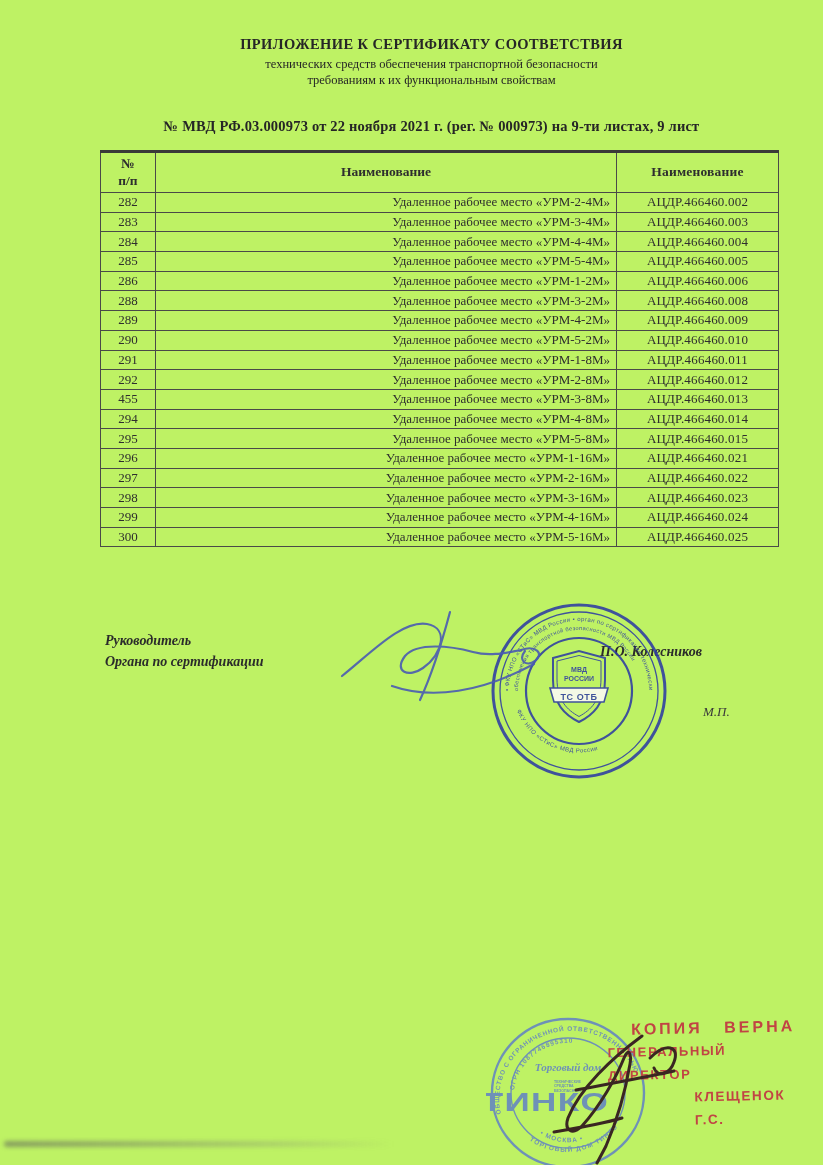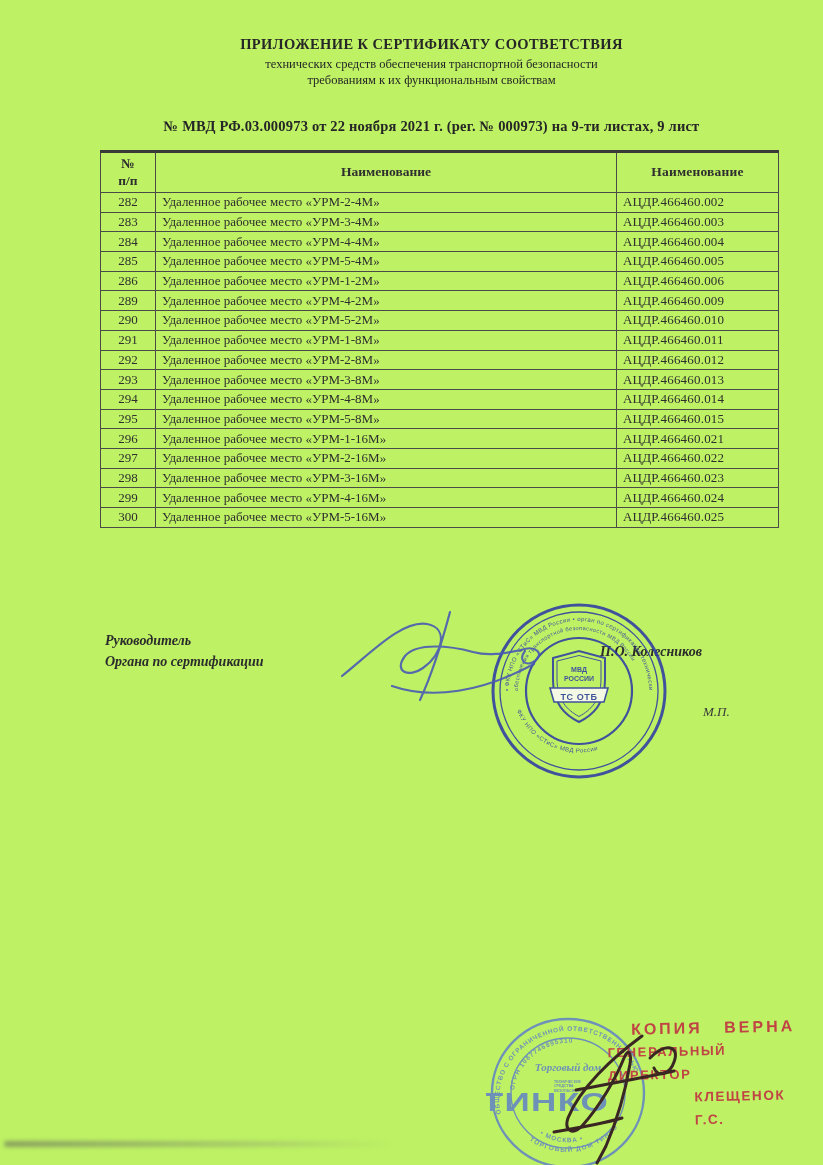--- a/index.html
+++ b/index.html
@@ -24,22 +24,22 @@
     font-size:13px;color:#2e2e2e;
   }
   .cert-table th,.cert-table td{
     border:1.3px solid #4a4a48;
     padding:0 6px;overflow:hidden;white-space:nowrap;
   }
   .cert-table{border-top:3px solid #3a3a38;}
   .cert-table thead th{height:39px;font-size:13.5px;font-weight:bold;text-align:center;vertical-align:middle;line-height:1.25;}
   .cert-table tbody td{height:18.7px;vertical-align:middle;}
   .col-num{width:42px;text-align:center;}
-  .col-name{width:448px;text-align:left;padding-left:9px;}
-  .col-code{width:149px;text-align:left;letter-spacing:.2px;}
+  .col-name{width:448px;text-align:right;padding-left:9px;}
+  .col-code{width:149px;text-align:center;letter-spacing:.2px;}
   
   .role{position:absolute;left:105px;top:630px;font-size:14px;font-weight:bold;font-style:italic;line-height:21px;color:#2b2b2b;}
   .signer-name{position:absolute;left:600px;top:644px;width:165px;text-align:left;font-size:14px;font-weight:bold;font-style:italic;color:#2b2b2b;}
   .seal-mark{position:absolute;left:662px;top:704px;font-size:13px;font-style:italic;color:#3a3a3a;margin-left:41px;}
   .mvd-stamp{position:absolute;left:489px;top:601px;opacity:.88;}
   .blue-signature{position:absolute;left:330px;top:602px;opacity:.9;}
   
   .tinko-stamp{position:absolute;left:486px;top:1011px;opacity:.8;}
   .copy-stamp{
     position:absolute;left:608px;top:1016px;width:210px;
@@ -101,41 +101,46 @@
           <td class="col-num">285</td>
           <td class="col-name">Удаленное рабочее место «УРМ-5-4М»</td>
           <td class="col-code">АЦДР.466460.005</td>
         </tr>
         <tr>
           <td class="col-num">286</td>
           <td class="col-name">Удаленное рабочее место «УРМ-1-2М»</td>
           <td class="col-code">АЦДР.466460.006</td>
         </tr>
         <tr>
+          <td class="col-num">288</td>
+          <td class="col-name">Удаленное рабочее место «УРМ-3-2М»</td>
+          <td class="col-code">АЦДР.466460.008</td>
+        </tr>
+        <tr>
           <td class="col-num">289</td>
           <td class="col-name">Удаленное рабочее место «УРМ-4-2М»</td>
           <td class="col-code">АЦДР.466460.009</td>
         </tr>
         <tr>
           <td class="col-num">290</td>
           <td class="col-name">Удаленное рабочее место «УРМ-5-2М»</td>
           <td class="col-code">АЦДР.466460.010</td>
         </tr>
         <tr>
           <td class="col-num">291</td>
           <td class="col-name">Удаленное рабочее место «УРМ-1-8М»</td>
           <td class="col-code">АЦДР.466460.011</td>
         </tr>
         <tr>
           <td class="col-num">292</td>
           <td class="col-name">Удаленное рабочее место «УРМ-2-8М»</td>
           <td class="col-code">АЦДР.466460.012</td>
         </tr>
         <tr>
-          <td class="col-num">293</td>
+          <td class="col-num">455</td>
           <td class="col-name">Удаленное рабочее место «УРМ-3-8М»</td>
           <td class="col-code">АЦДР.466460.013</td>
         </tr>
         <tr>
           <td class="col-num">294</td>
           <td class="col-name">Удаленное рабочее место «УРМ-4-8М»</td>
           <td class="col-code">АЦДР.466460.014</td>
         </tr>
         <tr>
           <td class="col-num">295</td>

